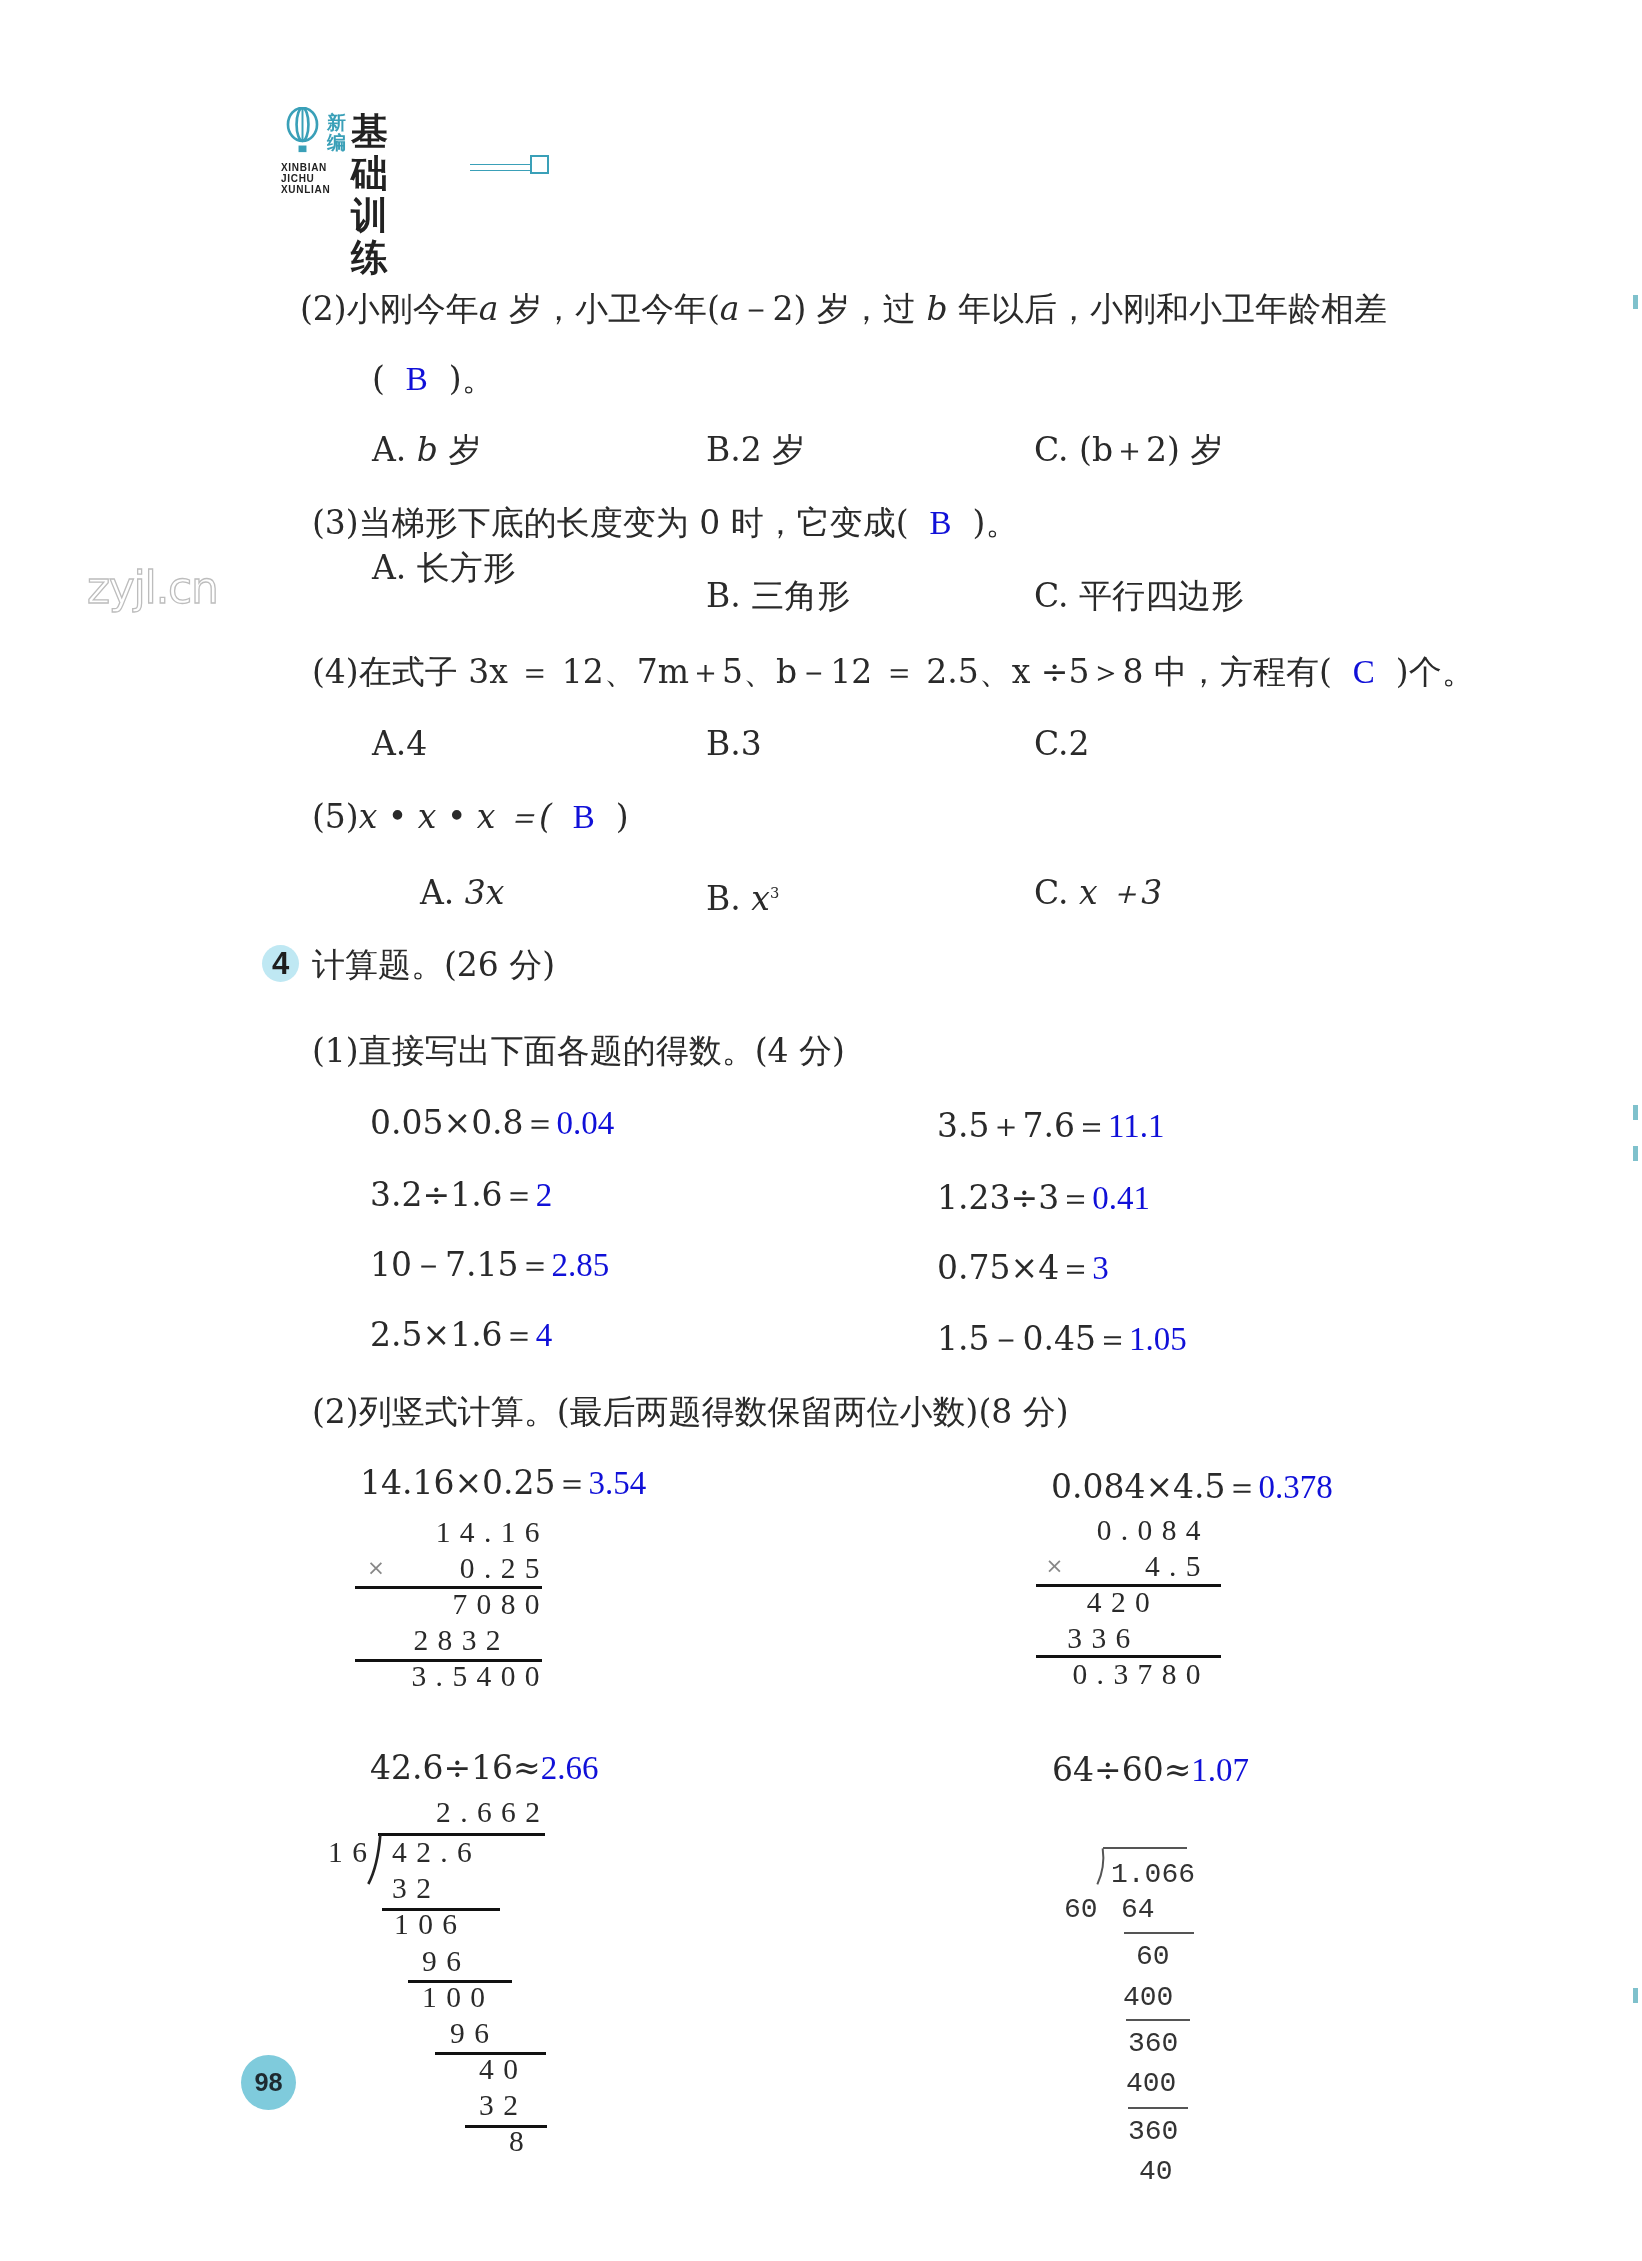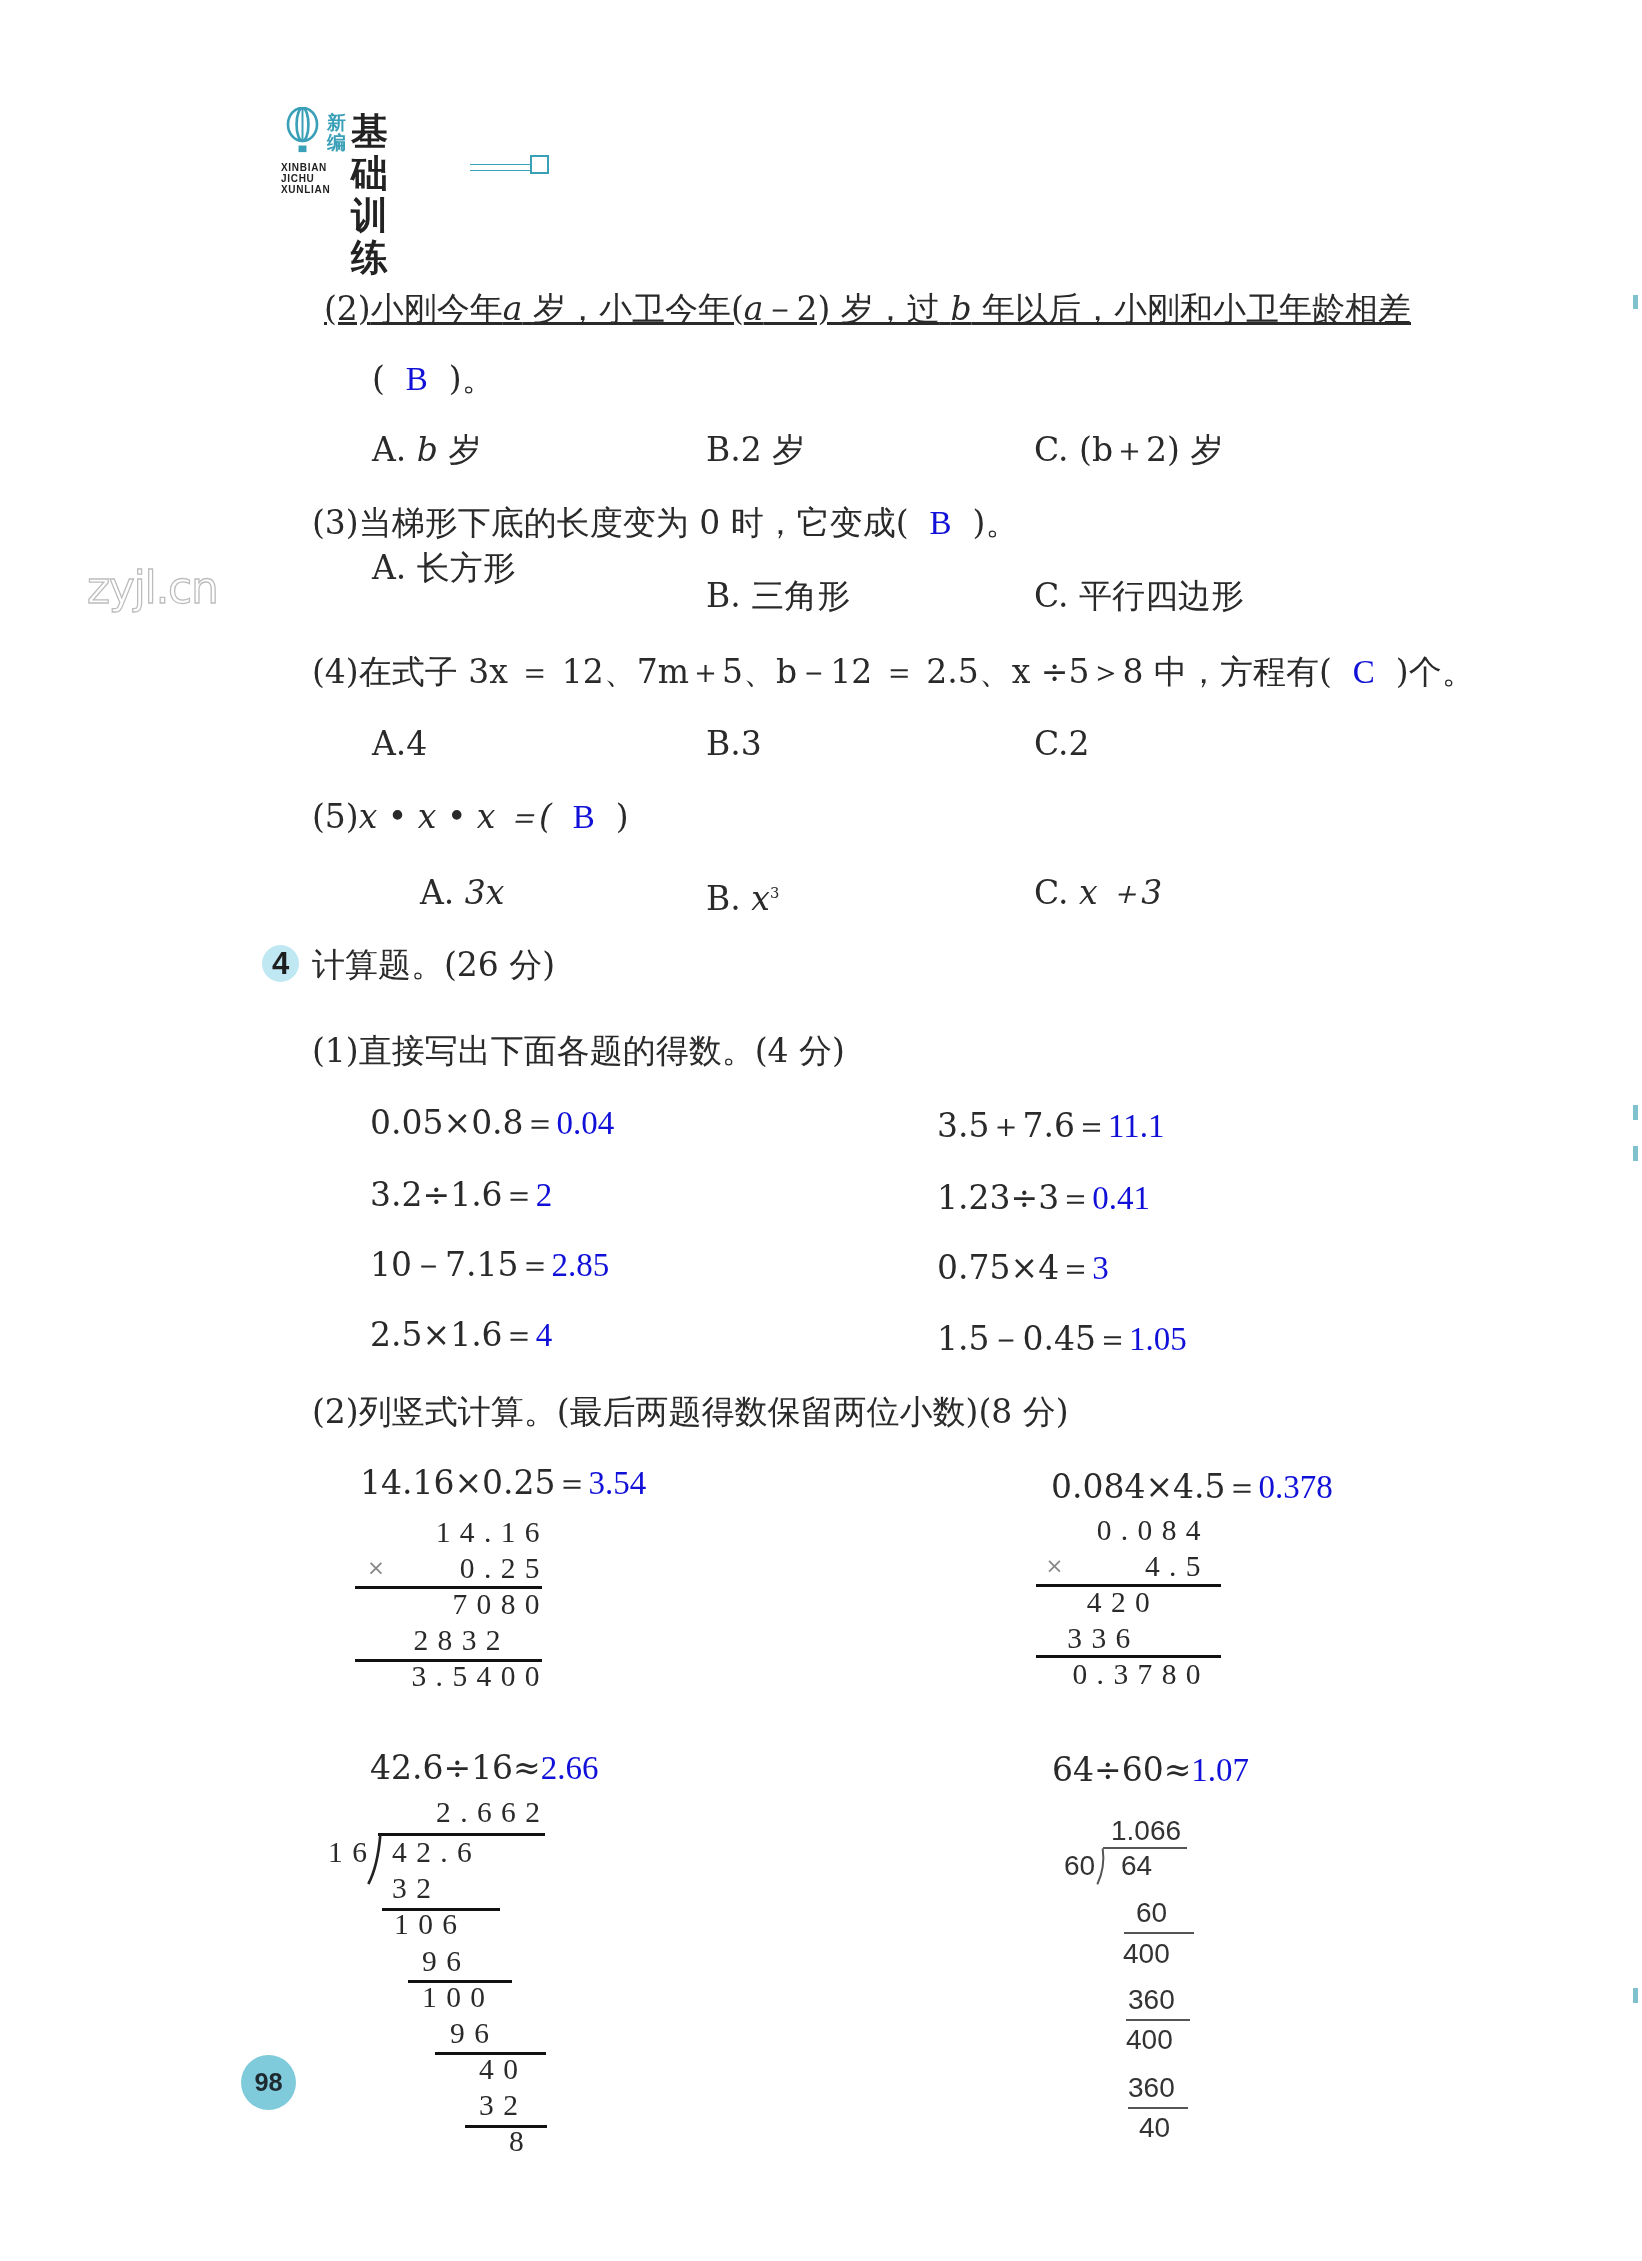--- a/index.html
+++ b/index.html
@@ -26,21 +26,21 @@
   
   .page-no{left:241px;top:2055px;width:55px;height:55px;border-radius:50%;background:#7fcbdc;
       font-family:"Liberation Sans",sans-serif;font-weight:bold;font-size:25.4px;line-height:55px;text-align:center;color:#1e2a30;}
   
   .rdeco{left:1633px;top:288px;width:6.7px;height:1740px;}
   .rdeco div{position:absolute;left:0;width:5.4px;background:#7fc1cc;}
   
   .vc{font-family:"Liberation Serif",serif;font-size:29.5px;line-height:36px;color:#2a2a2a;letter-spacing:9.4px;white-space:pre;}
   .rule{position:absolute;height:2.7px;background:#111;}
   .rule.thin{height:2px;background:#555;}
-  .small-vc{font-family:Liberation Sans, sans-serif;font-size:28px;line-height:33px;color:#333;white-space:pre;}
+  .small-vc{font-family:Liberation Mono, monospace;font-size:28px;line-height:33px;color:#333;white-space:pre;margin-top:44px;}
   .times{color:#888;font-family:"DejaVu Sans",sans-serif;font-size:21.4px;}
 </style>
 </head>
 <body>
 
 <div class="abs logo">
   <svg class="balloon" viewBox="0 0 50 72">
     <ellipse cx="25" cy="26" rx="22" ry="25" fill="none" stroke="#3aa0b8" stroke-width="4"></ellipse>
     <ellipse cx="25" cy="26" rx="9" ry="25" fill="none" stroke="#3aa0b8" stroke-width="4"></ellipse>
     <line x1="25" y1="1" x2="25" y2="51" stroke="#3aa0b8" stroke-width="3"></line>
@@ -55,21 +55,21 @@
 
 <div class="abs wm">zyjl.cn</div>
 
 <div class="abs rdeco">
   <div style="top:6.7px;height:14.7px;"></div>
   <div style="top:817px;height:14.7px;"></div>
   <div style="top:858px;height:14.7px;"></div>
   <div style="top:1700px;height:14.7px;"></div>
 </div>
 
-<div class="abs t" style="left:324px;top:289px;text-decoration:underline;">
+<div class="abs t" style="left:300px;top:289px;">
   <span>(2)</span><span>小刚今年</span><span class="it">a</span> <span>岁，小卫今年(</span><span class="it">a</span><span>－2) 岁，过</span> <span class="it">b</span> <span>年以后，小刚和小卫年龄相差</span>
 </div>
 <div class="abs t" style="left:372px;top:359px;">
   <span>(</span>&nbsp;&nbsp;<span class="ans">B</span>&nbsp;&nbsp;<span>)。</span>
 </div>
 <div class="abs t" style="left:372px;top:430px;"><span>A.</span> <span class="it">b</span> <span>岁</span></div>
 <div class="abs t" style="left:706px;top:430px;"><span>B.</span><span>2</span> <span>岁</span></div>
 <div class="abs t" style="left:1034px;top:430px;"><span>C.</span> <span>(b＋2)</span> <span>岁</span></div>
 
 <div class="abs t" style="left:312px;top:503px;">

